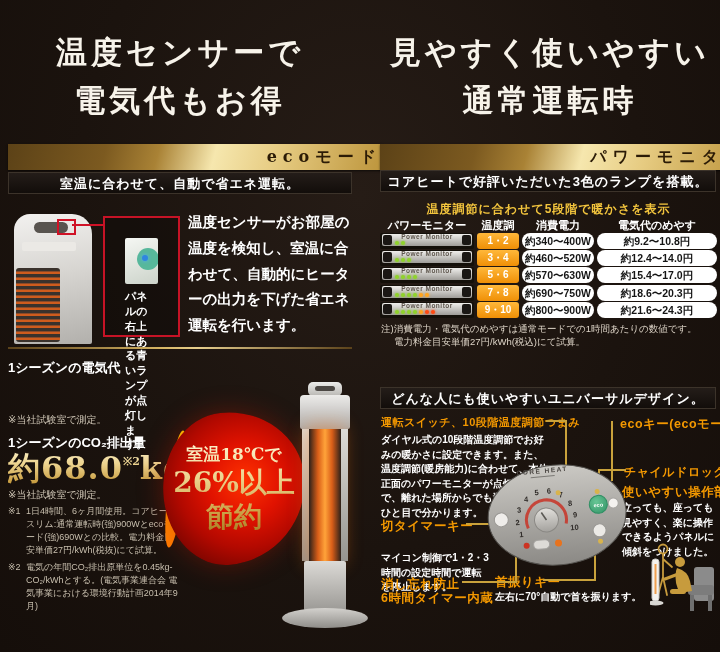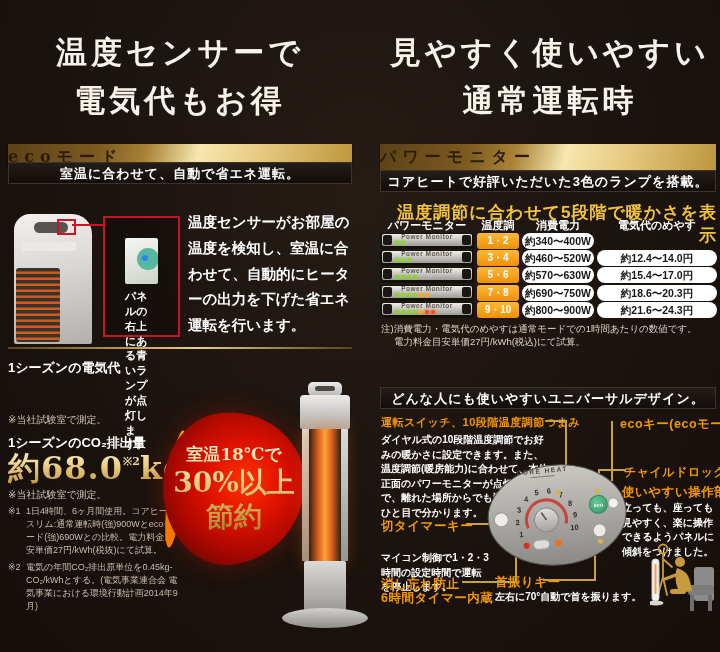--- a/index.html
+++ b/index.html
@@ -2,37 +2,37 @@
 <html><head>
 <meta charset="utf-8">
 <style>
   html,body{margin:0;padding:0;background:#0e0a08;}
   #stage{position:relative;width:720px;height:652px;margin:0 auto;overflow:hidden;
     background:radial-gradient(ellipse at 50% 30%, #261c16 0%, #1b130e 55%, #150e0a 100%);
     font-family:"Liberation Sans","DejaVu Sans",sans-serif;}
   .abs{position:absolute;}
   .serif{font-family:"DejaVu Serif","Liberation Serif",serif;}
   .title{color:#f7f3ea;font-size:31px;letter-spacing:4px;text-align:center;line-height:1.55;font-weight:bold;}
-  .gold-bar{height:26px;line-height:26px;text-align:left;color:#2b1b06;font-weight:bold;font-size:16px;letter-spacing:6px;
+  .gold-bar{height:26px;line-height:26px;text-align:right;color:#2b1b06;font-weight:bold;font-size:16px;letter-spacing:6px;
     background:linear-gradient(105deg,#5c4217 0%,#7c5a20 26%,#a98235 40%,#f6e7ae 55%,#e6cb81 72%,#bd953c 100%);
-    box-shadow:0 1px 2px rgba(0,0,0,.6);}
+    box-shadow:0 1px 2px rgba(0,0,0,.6);padding-left:30px;}
   .dark-bar{height:22px;line-height:22px;text-align:center;color:#fff;font-weight:bold;font-size:13px;letter-spacing:1px;
     background:linear-gradient(180deg,#241d19,#120d0a);border:1px solid #3c332a;box-sizing:border-box;}
   .goldgrad{background:linear-gradient(180deg,#fdf3cd 0%,#ecd28c 40%,#caa045 78%,#a87e22 100%);
     -webkit-background-clip:text;background-clip:text;color:transparent;}
   .whbold{color:#fff;font-weight:bold;}
   .smallnote{color:#cdc4b4;font-size:10px;}
   .foot{color:#c8bfae;font-size:9px;line-height:1.45;}
   .foot .fitem{position:relative;padding-left:18px;margin-bottom:4px;}
   .foot .fmark{position:absolute;left:0;top:0;}
   .bigval{font-size:32px;font-weight:bold;letter-spacing:1px;white-space:nowrap;}
   .bigval .ref{font-size:11px;vertical-align:14px;letter-spacing:0;}
   .divider{height:2px;background:linear-gradient(90deg,#5b421a,#d9b765 45%,#e7cf8e 55%,#5b421a);}
   
-  .t-title{color:#f2c43d;font-size:17px;font-weight:bold;text-align:right;letter-spacing:1px;}
+  .t-title{color:#f2c43d;font-size:12px;font-weight:bold;text-align:center;letter-spacing:1px;}
   .t-head{display:flex;gap:3px;color:#fff;font-size:11px;font-weight:bold;}
   .t-head span{display:block;text-align:center;}
   .t-row{display:flex;gap:3px;height:16px;}
   .c1{width:94px;} .c2{width:42px;} .c3{width:72px;} .c4{width:120px;}
   .pm-strip{width:94px;height:16px;background:#14100a;border-radius:2px;padding:1px 2px;box-sizing:border-box;}
   .pm-face{position:relative;height:12px;border-radius:2px;background:linear-gradient(180deg,#f0efec,#9e9c98);overflow:hidden;}
   .pm-face::before,.pm-face::after{content:"";position:absolute;top:1px;width:9px;height:10px;background:#1a1714;border-radius:2px;}
   .pm-face::before{left:1px;} .pm-face::after{right:1px;}
   .pm-label{position:absolute;top:-1px;left:0;right:0;text-align:center;font-size:6.5px;color:#5d554c;font-weight:bold;letter-spacing:.5px;}
   .pm-leds{position:absolute;bottom:1px;left:13px;display:flex;gap:2px;}
@@ -82,21 +82,21 @@
 <body>
 
 <div id="stage">
 
   <div class="abs title serif" style="left:20px;top:28px;width:320px;">
     <div>温度センサーで</div>
     <div>電気代もお得</div>
   </div>
 
   <div class="abs gold-bar serif" style="left:8px;top:144px;width:344px;">ecoモード</div>
-  <div class="abs dark-bar" style="left:8px;top:162px;width:344px;">室温に合わせて、自動で省エネ運転。</div>
+  <div class="abs dark-bar" style="left:8px;top:172px;width:344px;">室温に合わせて、自動で省エネ運転。</div>
 
   <div class="abs" style="left:14px;top:206px;width:90px;height:138px;">
     <div class="abs ph-body" style="left:0;top:8px;width:78px;height:130px;"></div>
     <div class="abs ph-hole" style="left:20px;top:16px;width:34px;height:11px;"></div>
     <div class="abs ph-band" style="left:8px;top:36px;width:54px;height:9px;"></div>
     <div class="abs ph-grille" style="left:2px;top:62px;width:44px;height:74px;"></div>
   </div>
   <div class="abs redrect" style="left:57px;top:219px;width:15px;height:12px;"></div>
   <div class="redline" style="left:72px;top:224px;width:31px;height:2px;"></div>
 
@@ -127,21 +127,21 @@
     <div class="fitem">
       <span class="fmark">※2</span>
       <span>電気の年間CO₂排出原単位を0.45kg-CO₂/kWhとする。(電気事業連合会 電気事業における環境行動計画2014年9月)</span>
     </div>
   </div>
 
   <div class="abs flame-edge" style="left:168px;top:430px;width:16px;height:118px;"></div>
   <div class="abs flame" style="left:163px;top:412px;width:142px;height:152px;"></div>
   <div class="abs flame-text serif goldgrad" style="left:168px;top:443px;width:132px;">
     <div style="font-size:17px;">室温18℃で</div>
-    <div style="font-size:28px;line-height:1.2;">30%以上</div>
+    <div style="font-size:28px;line-height:1.2;">26%以上</div>
     <div style="font-size:28px;line-height:1.2;">節約</div>
   </div>
 
   <div class="abs" style="left:282px;top:382px;width:86px;height:252px;">
     <div class="abs tw-handle" style="left:26px;top:0;width:34px;height:14px;"></div>
     <div class="abs tw-slot" style="left:33px;top:4px;width:20px;height:5px;"></div>
     <div class="abs tw-head" style="left:18px;top:13px;width:50px;height:34px;"></div>
     <div class="abs tw-body" style="left:20px;top:47px;width:46px;height:132px;">
       <div class="tw-side"></div>
       <div class="tw-core"></div>
@@ -173,20 +173,21 @@
         <div class="pm-face">
           <span class="pm-label">Power Monitor</span>
           <span class="pm-leds">
             <i class="led g"></i>
             <i class="led g"></i>
           </span>
         </div>
       </div>
     <div class="badge">1・2</div>
     <div class="pill c3">約340〜400W</div>
+    <div class="pill c4">約9.2〜10.8円</div>
   </div>
   <div class="abs t-row" style="left:380px;top:250px;width:337px;">
     <div class="pm-strip">
         <div class="pm-face">
           <span class="pm-label">Power Monitor</span>
           <span class="pm-leds">
             <i class="led g"></i>
             <i class="led g"></i>
             <i class="led g"></i>
           </span>

